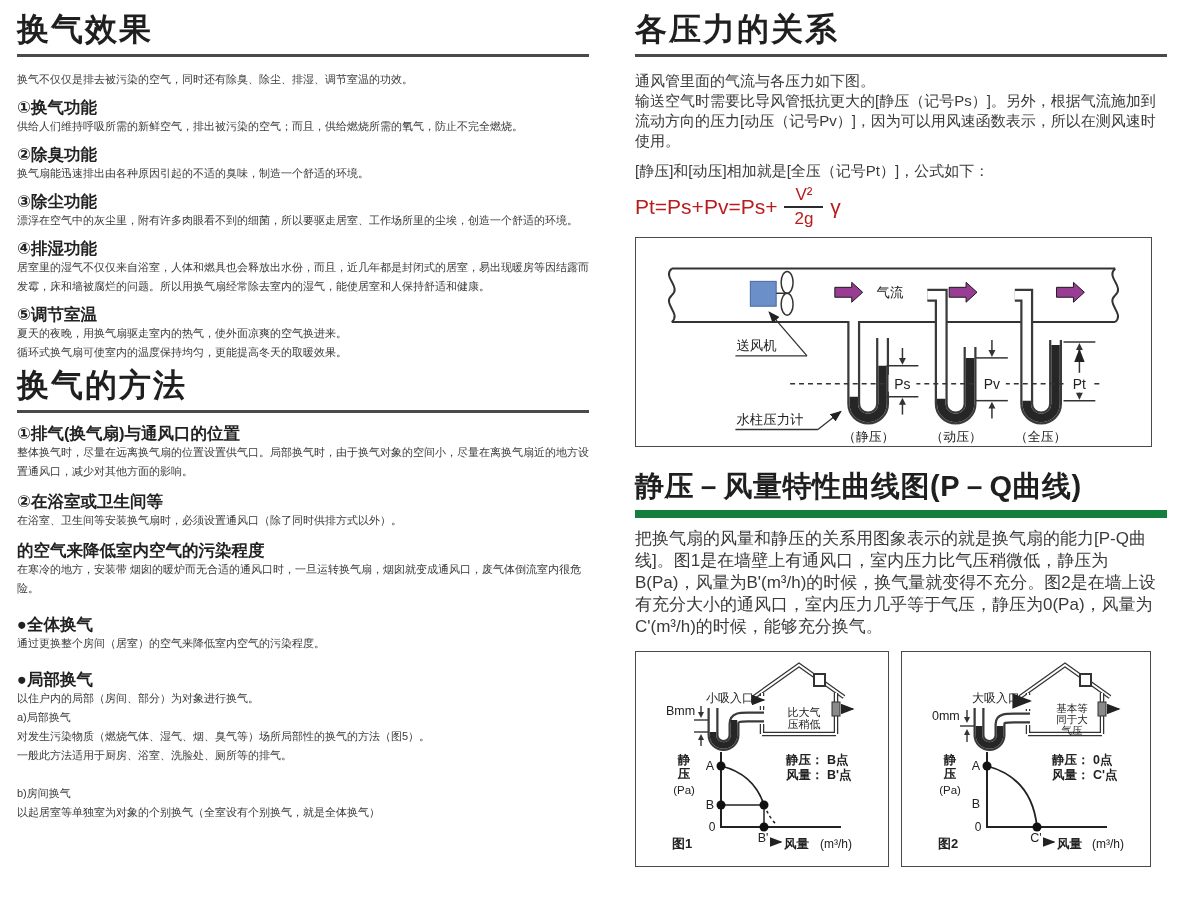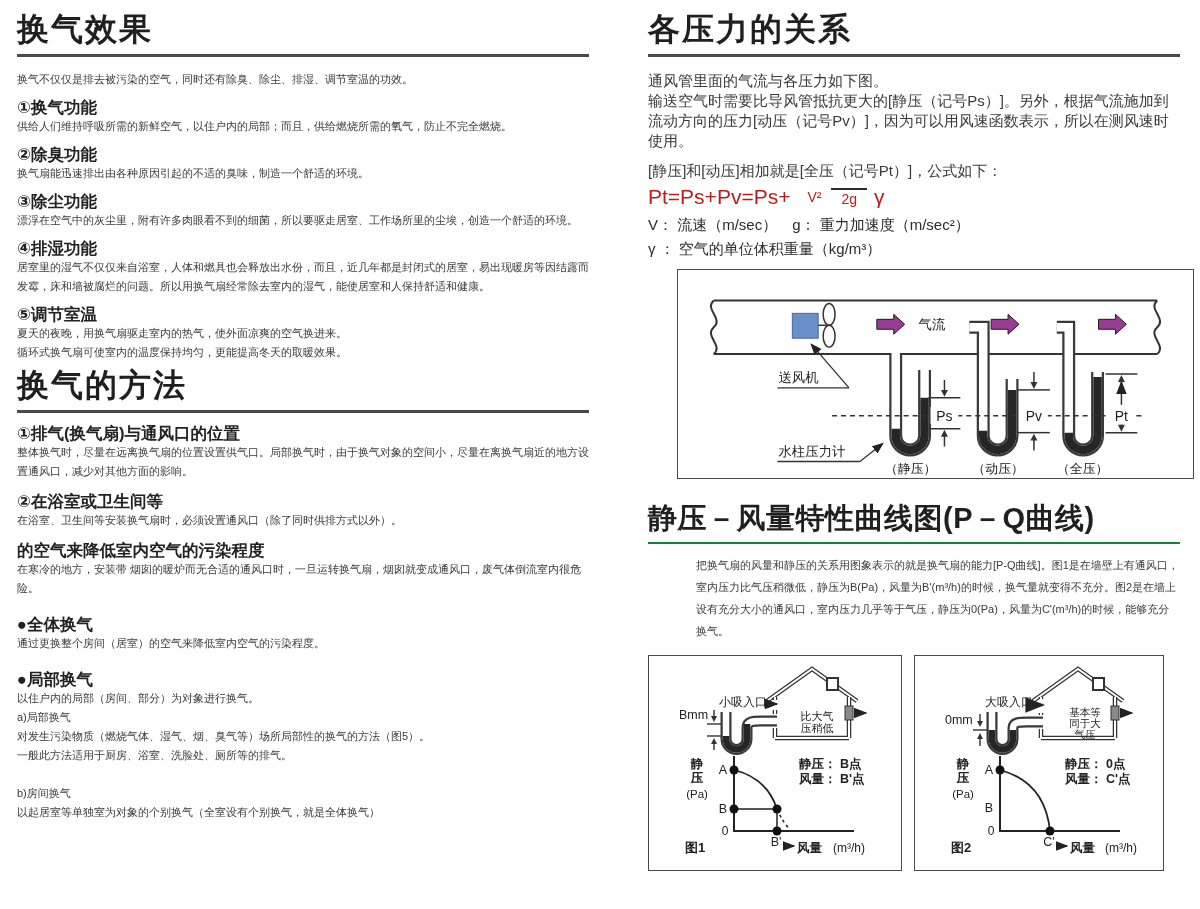--- a/index.html
+++ b/index.html
@@ -1,54 +1,54 @@
 <!DOCTYPE html>
 <html><head>
 <meta charset="utf-8">
 <style>
   html,body{margin:0;padding:0;background:#fff;}
   .page{position:relative;width:1200px;height:909px;background:#ffffff;overflow:hidden;
         font-family:"Liberation Sans","DejaVu Sans",sans-serif;color:#3a3a3a;}
   .col{position:absolute;top:6px;}
   .col-left{left:17px;width:572px;}
-  .col-right{left:648px;width:532px;}
+  .col-right{left:635px;width:532px;}
   .sec-title{font-size:32px;line-height:38px;font-weight:bold;color:#1f1f1f;letter-spacing:2px;
              border-bottom:3px solid #4a4a4a;padding-bottom:6px;margin:4px 0 0 0;font-family:Liberation Serif, serif;}
   .pq-title{font-size:29px;line-height:34px;font-weight:bold;color:#1f1f1f;letter-spacing:0.5px;
-            border-bottom:2px solid #15803d;padding-bottom:7px;margin:22px 0 0 0;}
+            border-bottom:8px solid #15803d;padding-bottom:7px;margin:22px 0 0 0;}
   .intro{margin-top:13px;font-size:15px;line-height:19px;}
   .sub{margin-top:8px;font-size:16.5px;line-height:20px;font-weight:bold;color:#222;}
   .sub-m{margin-top:10px;}
   .sub-b{margin-top:16px;}
   .body{font-size:11px;line-height:19px;white-space:pre-line;}
   .rpara{margin-top:14px;font-size:15px;line-height:20px;}
   .rpara2{margin-top:10px;font-size:15px;line-height:20px;}
   .formula{margin-top:4px;display:flex;align-items:center;font-size:21px;color:#b91c1c;}
-  .frac{display:inline-flex;align-items:center;margin:0 7px;font-size:14px;}
+  .frac{display:inline-flex;flex-direction:column;align-items:center;margin:0 7px;font-size:17px;}
   .frac .num{padding:0 10px 1px 10px;}
   .frac .den{border-top:2px solid #2b2b2b;padding:1px 10px 0 10px;}
   .vars{font-size:15px;line-height:24px;color:#2b2b2b;margin-top:4px;white-space:pre-line;}
-  .diagram-box{margin-top:8px;width:515px;height:208px;border:1.5px solid #4a4a4a;background:#fff;margin-left:29px;}
-  .pq-para{margin-top:10px;font-size:11px;line-height:22px;margin-left:48px;}
+  .diagram-box{margin-top:8px;width:515px;height:208px;border:1.5px solid #4a4a4a;background:#fff;}
+  .pq-para{margin-top:10px;font-size:17px;line-height:22px;}
   .figs{margin-top:13px;display:flex;gap:12px;}
   .fig-box{border:1.5px solid #4a4a4a;background:#fff;}
   svg text{font-family:"Liberation Sans","DejaVu Sans",sans-serif;fill:#222;}
 </style>
 </head>
 <body>
 
 <div class="page">
 
   <div class="col col-left">
     <div class="sec-title">换气效果</div>
     <div class="intro body">换气不仅仅是排去被污染的空气，同时还有除臭、除尘、排湿、调节室温的功效。</div>
 
     <div>
       <div class="sub">①换气功能</div>
-      <div class="body">供给人们维持呼吸所需的新鲜空气，以住户内的局部；而且，供给燃烧所需的氧气，防止不完全燃烧。</div>
+      <div class="body">供给人们维持呼吸所需的新鲜空气，排出被污染的空气；而且，供给燃烧所需的氧气，防止不完全燃烧。</div>
     </div>
     <div>
       <div class="sub">②除臭功能</div>
       <div class="body">换气扇能迅速排出由各种原因引起的不适的臭味，制造一个舒适的环境。</div>
     </div>
     <div>
       <div class="sub">③除尘功能</div>
       <div class="body">漂浮在空气中的灰尘里，附有许多肉眼看不到的细菌，所以要驱走居室、工作场所里的尘埃，创造一个舒适的环境。</div>
     </div>
     <div>
@@ -99,22 +99,20 @@
     <div class="rpara2">[静压]和[动压]相加就是[全压（记号Pt）]，公式如下：</div>
 
     <div class="formula">
       <span>Pt=Ps+Pv=Ps+</span>
       <span class="frac">
         <span class="num">V²</span>
         <span class="den">2g</span>
       </span>
       <span>γ</span>
     </div>
-    <div class="vars">V： 流速（m/sec）　g： 重力加速度（m/sec²）
-γ ： 空气的单位体积重量（kg/m³）</div>
 
     <div class="diagram-box">
       <svg width="515" height="208" viewBox="0 0 518 208">
         <defs>
           <marker id="mAr" markerWidth="9" markerHeight="7" refX="8" refY="3.5" orient="auto">
             <path d="M0,0 L9,3.5 L0,7 z" fill="#222"></path>
           </marker>
         </defs>
 
         <g stroke="#333" stroke-width="2" fill="none">

